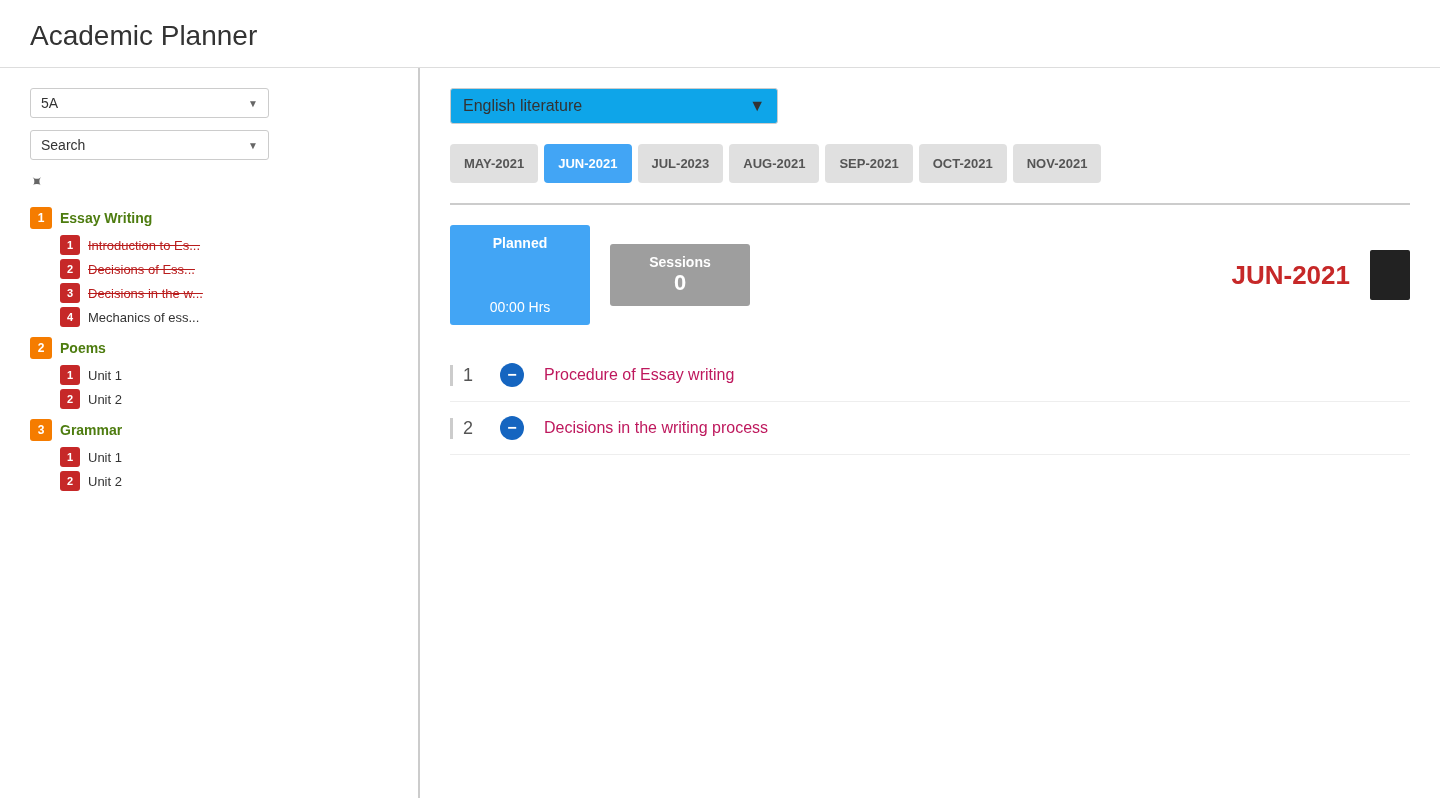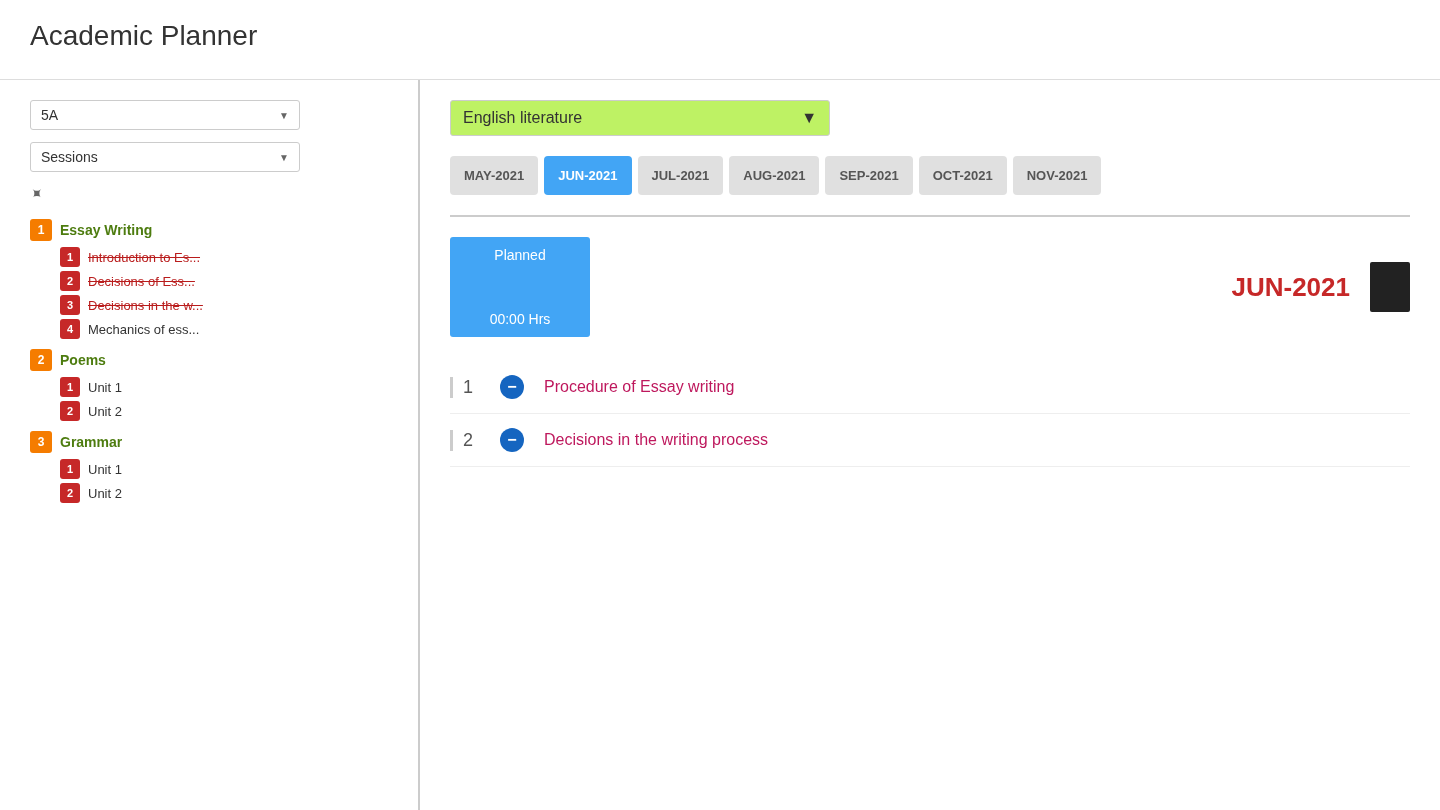--- a/index.html
+++ b/index.html
@@ -5,21 +5,21 @@
     * { box-sizing: border-box; margin: 0; padding: 0; }
     body {
       font-family: Arial, sans-serif;
       background: #fff;
       color: #333;
       font-size: 14px;
     }
     .page-title {
       font-size: 28px;
       font-weight: 300;
-      padding: 20px 30px 27px;
+      padding: 20px 30px 15px;
       color: #333;
       border-bottom: 1px solid #ddd;
     }
     .main-content {
       display: flex;
       height: calc(810px - 80px);
     }
     
     .left-panel {
       width: 420px;
@@ -29,21 +29,21 @@
     }
     .dropdown-row {
       margin-bottom: 12px;
     }
     .dropdown {
       display: flex;
       align-items: center;
       border: 1px solid #ccc;
       border-radius: 3px;
       background: #fff;
-      width: 270px;
+      width: 239px;
       padding: 6px 10px;
       cursor: pointer;
       justify-content: space-between;
     }
     .dropdown span {
       font-size: 14px;
       color: #333;
     }
     .dropdown .arrow {
       font-size: 10px;
@@ -134,22 +134,22 @@
       overflow: auto;
     }
     .subject-dropdown-row {
       margin-bottom: 20px;
     }
     .subject-dropdown {
       display: flex;
       align-items: center;
       border: 1px solid #ccc;
       border-radius: 3px;
-      background: #bef264;
-      width: 380px;
+      background: #0ea5e9;
+      width: 328px;
       padding: 8px 12px;
       cursor: pointer;
       justify-content: space-between;
     }
     .subject-dropdown span {
       font-size: 16px;
       color: #333;
     }
     .month-tabs {
       display: flex;
@@ -187,21 +187,21 @@
     .stat-box-blue {
       background: #42a5f5;
       color: #fff;
       padding: 10px 30px;
       border-radius: 3px;
       text-align: center;
       min-width: 140px;
     }
     .stat-box-blue .stat-label {
       font-size: 14px;
-      font-weight: 400;
+      font-weight: 700;
     }
     .stat-box-blue .stat-value {
       font-size: 14px;
       margin-top: 48px;
     }
     .stat-box-gray {
       background: #9e9e9e;
       color: #fff;
       padding: 10px 30px;
       border-radius: 3px;
@@ -275,21 +275,21 @@
   <div class="left-panel">
     <div class="dropdown-row">
       <div class="dropdown">
         <span>5A</span>
         <span class="arrow">▼</span>
       </div>
     </div>
 
     <div class="dropdown-row">
       <div class="dropdown">
-        <span>Sessions</span>
+        <span>Search</span>
         <span class="arrow">▼</span>
       </div>
     </div>
 
     <div class="search-row">
       <span class="pin-icon">✦</span>
     </div>
 
     <div class="tree-section">
 
@@ -347,33 +347,37 @@
     <div class="subject-dropdown-row">
       <div class="subject-dropdown">
         <span>English literature</span>
         <span class="arrow">▼</span>
       </div>
     </div>
 
     <div class="month-tabs">
       <button class="month-tab inactive">MAY-2021</button>
       <button class="month-tab active">JUN-2021</button>
-      <button class="month-tab inactive">JUL-2021</button>
+      <button class="month-tab inactive">JUL-2023</button>
       <button class="month-tab inactive">AUG-2021</button>
       <button class="month-tab inactive">SEP-2021</button>
       <button class="month-tab inactive">OCT-2021</button>
       <button class="month-tab inactive">NOV-2021</button>
     </div>
 
     <hr class="divider-line">
 
     <div class="stats-row">
       <div class="stat-box-blue">
         <div class="stat-label">Planned</div>
         <div class="stat-value">00:00 Hrs</div>
+      </div>
+      <div class="stat-box-gray">
+        <div class="stat-label">Sessions</div>
+        <div class="stat-value">0</div>
       </div>
       <div class="current-month-label">JUN-2021</div>
       <div class="black-box"></div>
     </div>
 
     <div class="session-list">
       <div class="session-item">
         <span class="session-number">1</span>
         <button class="session-minus-btn">−</button>
         <span class="session-title">Procedure of Essay writing</span>

